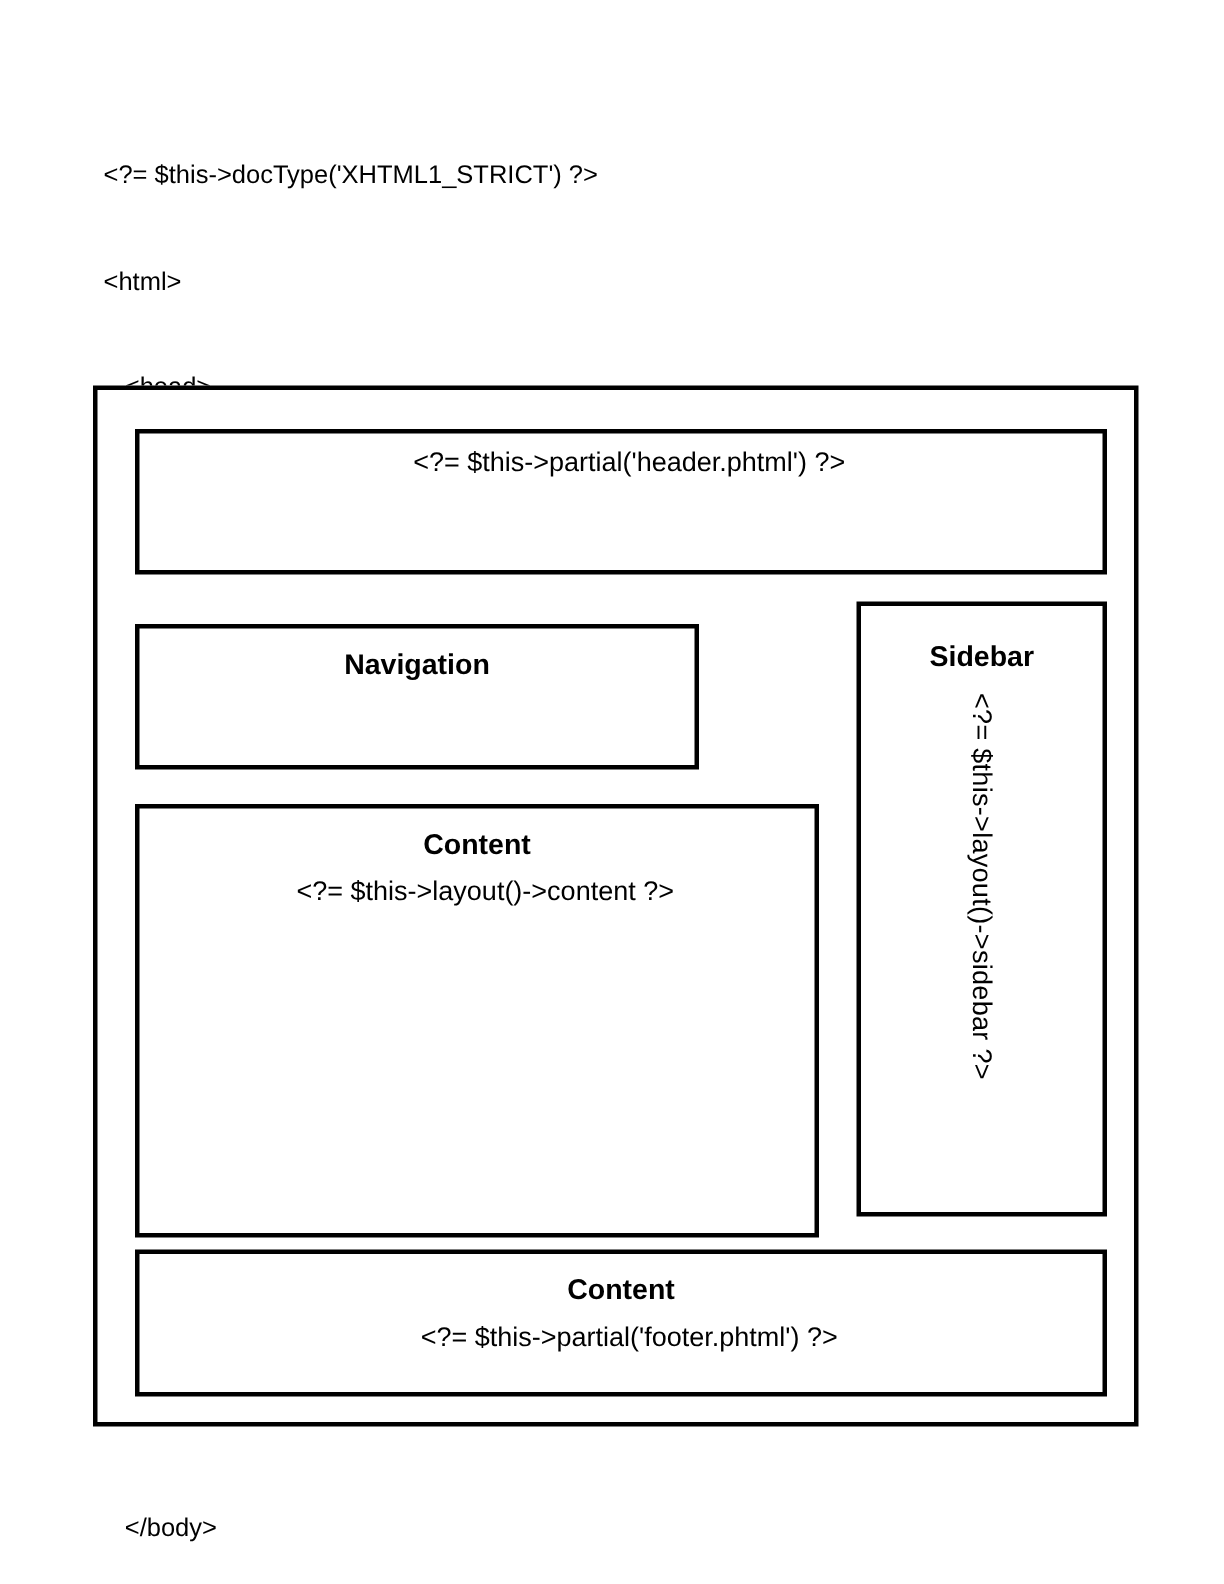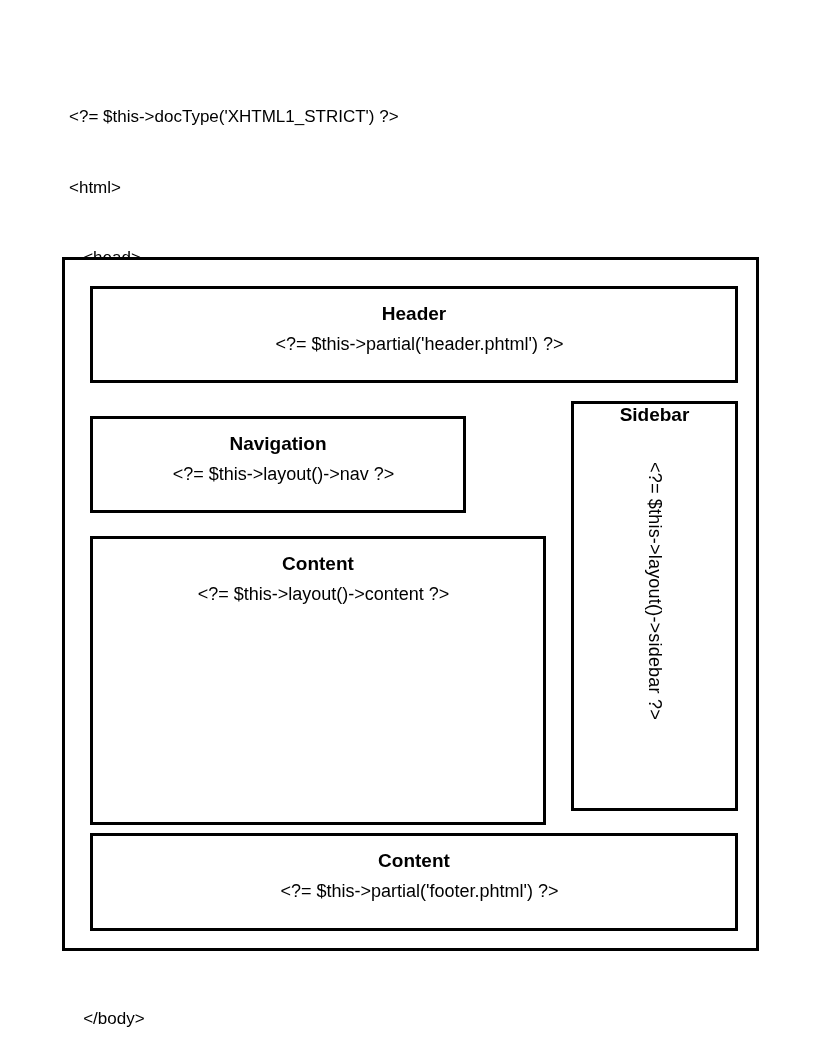--- a/index.html
+++ b/index.html
@@ -69,21 +69,21 @@
     font-size: 18px;
     font-weight: normal;
     margin-top: 8px;
     line-height: 22px;
     white-space: pre;
     padding-left: 11px;
   }
 
   
   #box-sidebar .box-title {
-    margin-top: 0;
+    margin-top: 24px;
   }
   .vert-wrap {
     position: absolute;
     left: 0;
     right: 0;
     top: 58px;
     bottom: 4px;
     display: flex;
     align-items: flex-start;
     justify-content: center;
@@ -107,27 +107,25 @@
   <span class="code-line">     &lt;?= $this-&gt;headTitle() ?&gt;</span>
   <span class="code-line">     &lt;?= $this-&gt;headScript() ?&gt;</span>
   <span class="code-line">     &lt;?= $this-&gt;headStylesheet() ?&gt;</span>
   <span class="code-line">   &lt;/head&gt;</span>
   <span class="code-line">   &lt;body&gt;</span>
 </div>
 
 <div id="layout-frame">
 
   <div class="box" id="box-header">
-    <div class="box-title">Header</div>
     <div class="box-code">&lt;?= $this-&gt;partial('header.phtml') ?&gt;</div>
   </div>
 
   <div class="box" id="box-navigation">
     <div class="box-title">Navigation</div>
-    <div class="box-code">&lt;?= $this-&gt;layout()-&gt;nav ?&gt;</div>
   </div>
 
   <div class="box" id="box-content">
     <div class="box-title">Content</div>
     <div class="box-code">&lt;?= $this-&gt;layout()-&gt;content ?&gt;</div>
   </div>
 
   <div class="box" id="box-sidebar">
     <div class="box-title">Sidebar</div>
     <div class="vert-wrap">

